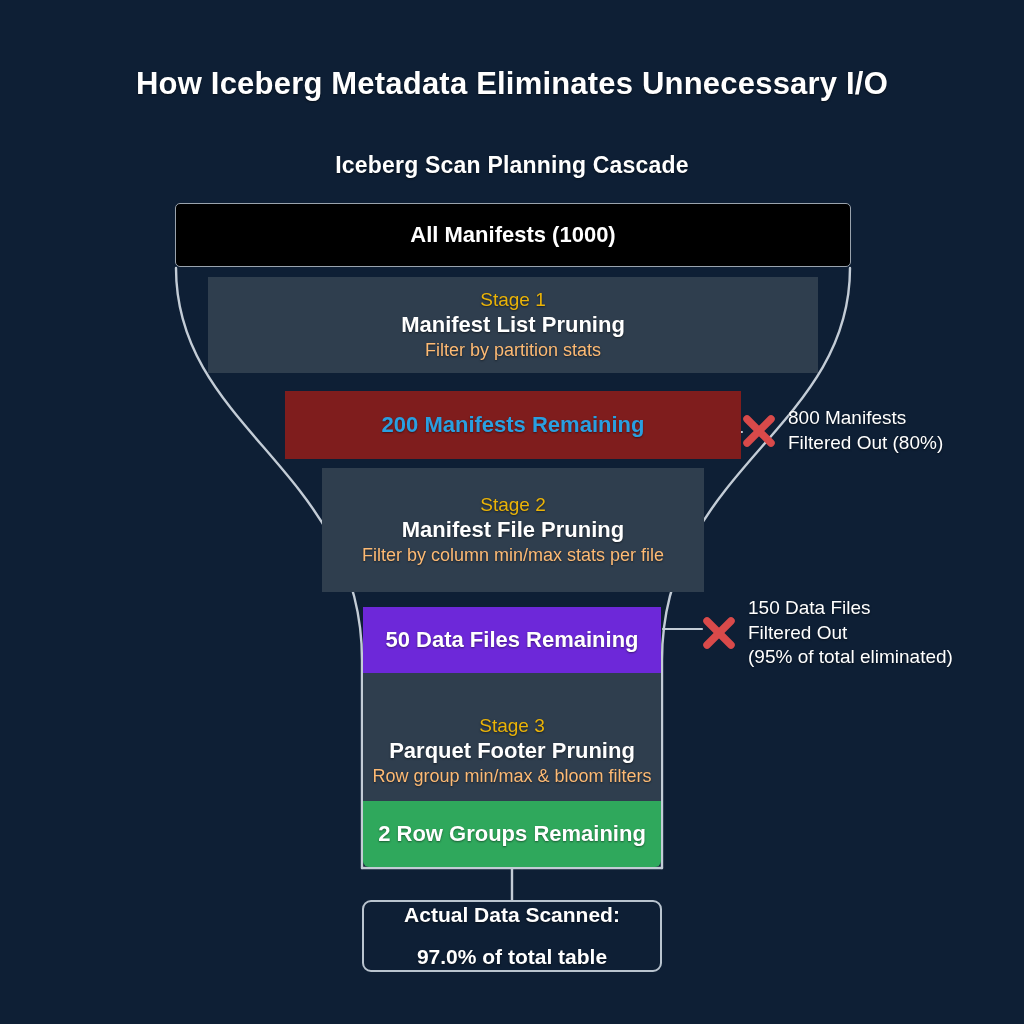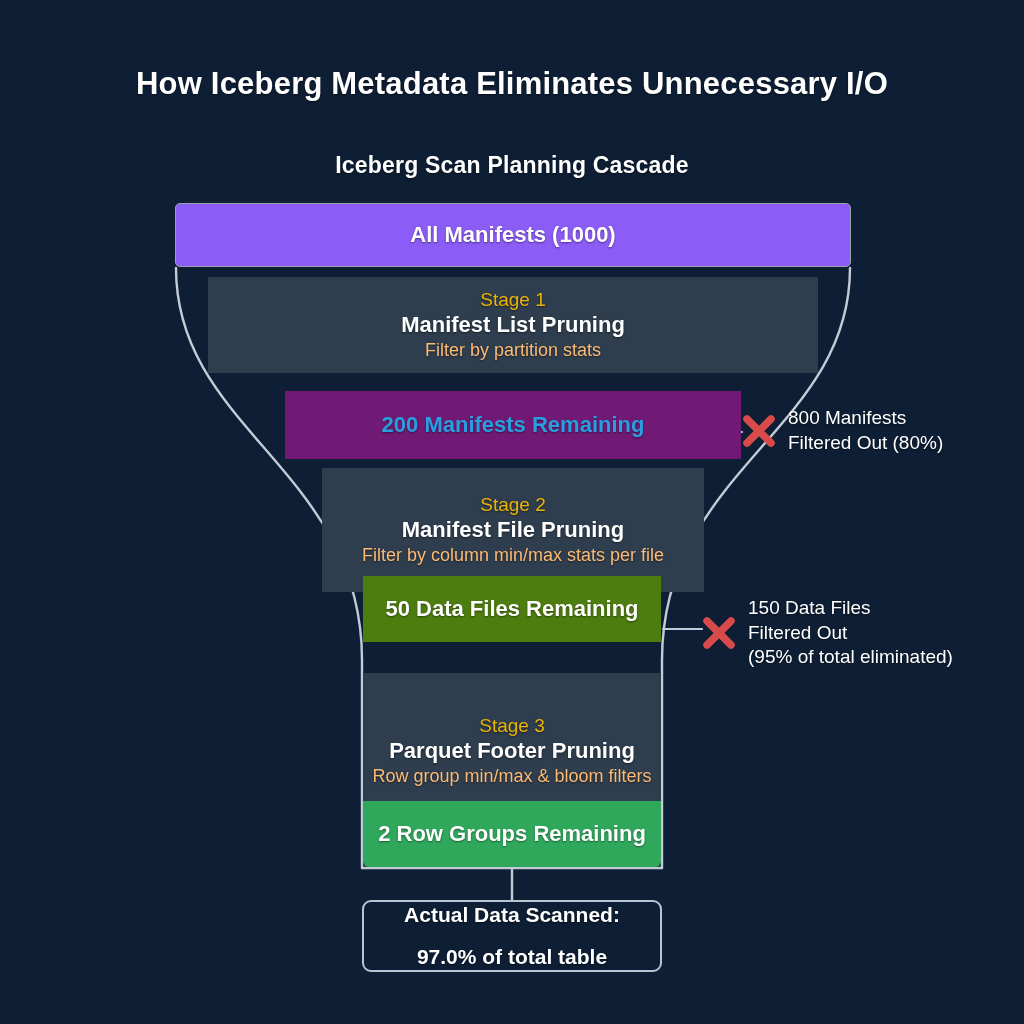--- a/index.html
+++ b/index.html
@@ -88,58 +88,58 @@
     font-size: 22px;
     font-weight: bold;
     text-shadow: 0 1px 2px rgba(0,0,0,0.45);
   }
 
   #band-top {
     left: 175px;
     top: 203px;
     width: 676px;
     height: 64px;
-    background: #8b5cf6;
+    background: #000000;
     border-radius: 5px;
     border: 1px solid #9aa3ad;
   }
   #band-top .result-text {
     font-size: 22px;
     color: #ffffff;
   }
 
   #band-stage1 {
     left: 208px;
     top: 277px;
     width: 610px;
     height: 96px;
     background: #2f3e4e;
   }
   #band-result1 {
     left: 285px;
     top: 391px;
     width: 456px;
     height: 68px;
-    background: #701a75;
+    background: #7f1d1d;
   }
   #band-result1 .result-text { color: #2a9fe0; }
 
   #band-stage2 {
     left: 322px;
     top: 468px;
     width: 382px;
     height: 124px;
     background: #2f3e4e;
   }
   #band-result2 {
     left: 363px;
-    top: 576px;
+    top: 607px;
     width: 298px;
     height: 66px;
-    background: #4d7c0f;
+    background: #6d28d9;
   }
   #band-result2 .result-text { color: #ffffff; }
 
   #band-stage3 {
     left: 363px;
     top: 673px;
     width: 298px;
     height: 156px;
     background: #2f3e4e;
   }

